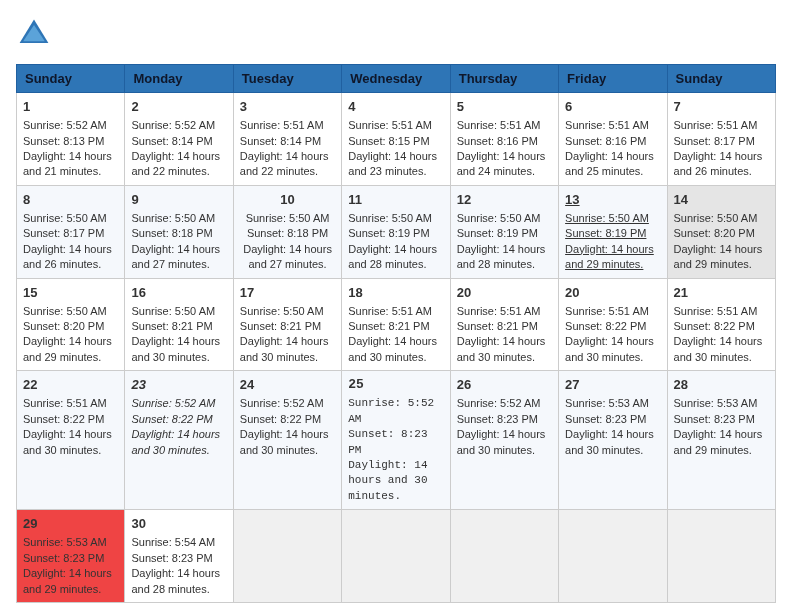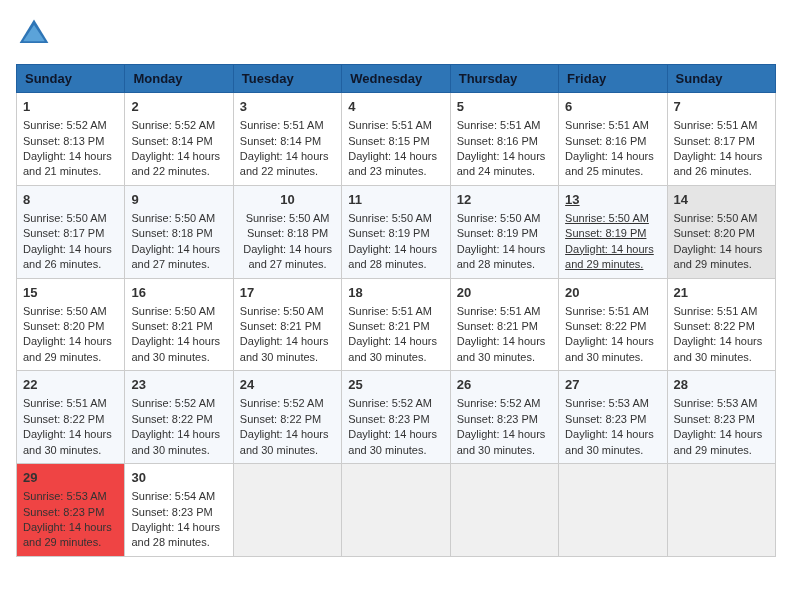--- a/index.html
+++ b/index.html
@@ -218,29 +218,29 @@
         <td style="background: rgb(255, 255, 255);">
           <span class="day-number">21</span>
           <div class="day-info">Sunrise: 5:51 AM<br>Sunset: 8:22 PM<br>Daylight: 14 hours and 30 minutes.</div>
         </td>
       </tr>
       <tr>
         <td style="background: rgb(245, 248, 252);">
           <span class="day-number">22</span>
           <div class="day-info">Sunrise: 5:51 AM<br>Sunset: 8:22 PM<br>Daylight: 14 hours and 30 minutes.</div>
         </td>
-        <td style="background: rgb(245, 248, 252);">
+        <td style="background: rgb(245, 248, 252); font-style: italic;">
           <span class="day-number">23</span>
           <div class="day-info">Sunrise: 5:52 AM<br>Sunset: 8:22 PM<br>Daylight: 14 hours and 30 minutes.</div>
         </td>
         <td style="background: rgb(245, 248, 252); margin-top: 33px;">
           <span class="day-number">24</span>
           <div class="day-info">Sunrise: 5:52 AM<br>Sunset: 8:22 PM<br>Daylight: 14 hours and 30 minutes.</div>
         </td>
-        <td style="background: rgb(245, 248, 252);">
+        <td style="background: rgb(245, 248, 252); font-family: Liberation Mono, monospace;">
           <span class="day-number">25</span>
           <div class="day-info">Sunrise: 5:52 AM<br>Sunset: 8:23 PM<br>Daylight: 14 hours and 30 minutes.</div>
         </td>
         <td style="background: rgb(245, 248, 252);">
           <span class="day-number">26</span>
           <div class="day-info">Sunrise: 5:52 AM<br>Sunset: 8:23 PM<br>Daylight: 14 hours and 30 minutes.</div>
         </td>
         <td style="background: rgb(245, 248, 252);">
           <span class="day-number">27</span>
           <div class="day-info">Sunrise: 5:53 AM<br>Sunset: 8:23 PM<br>Daylight: 14 hours and 30 minutes.</div>

